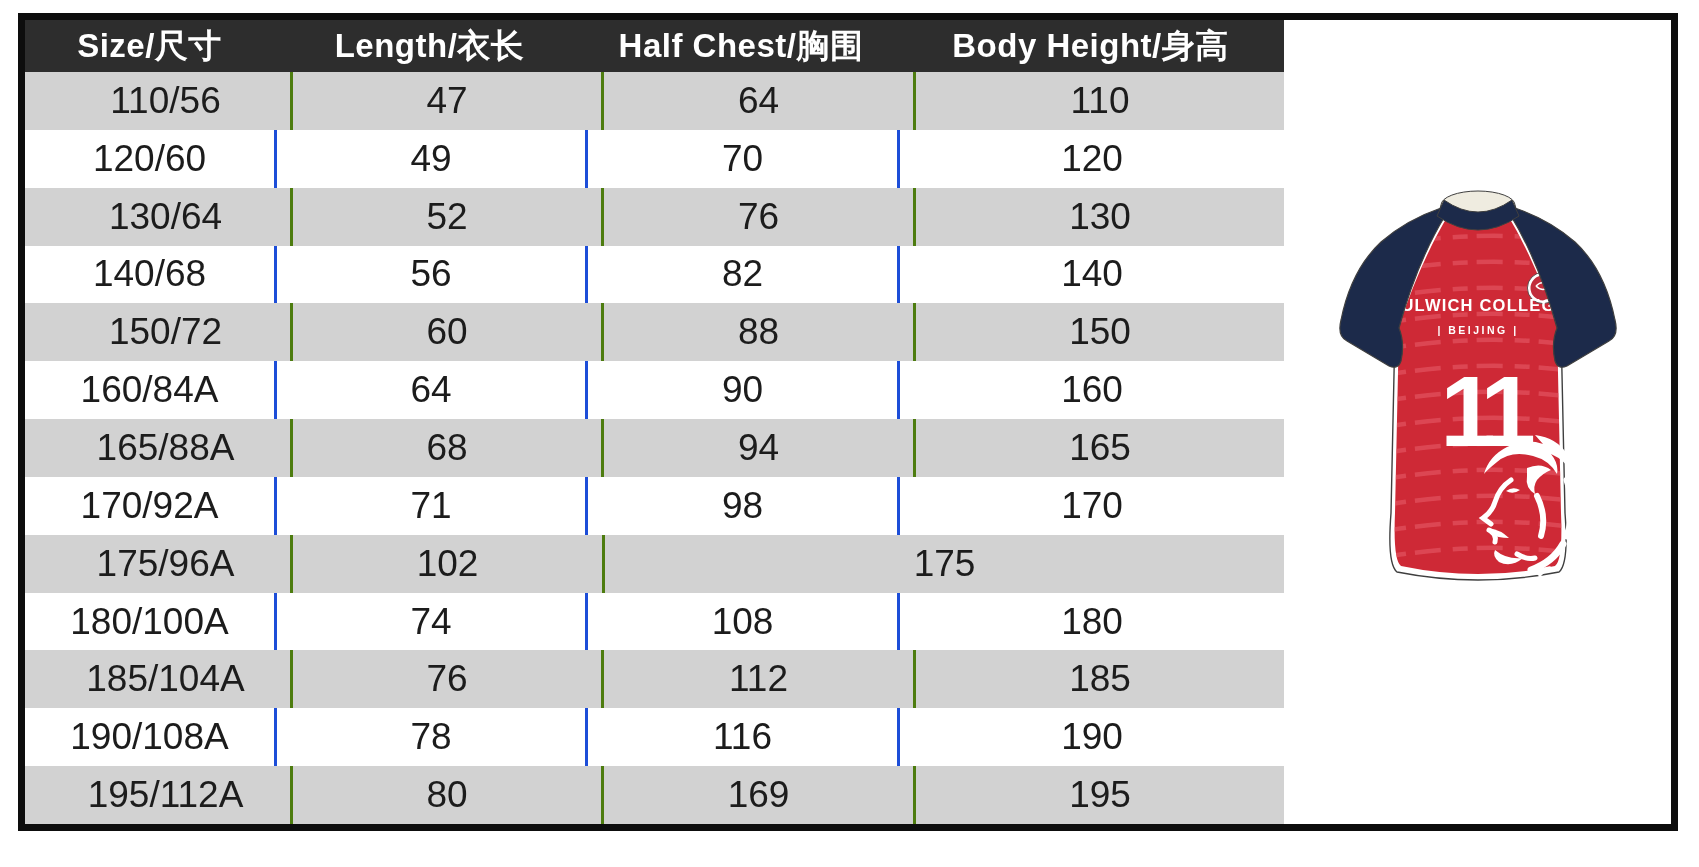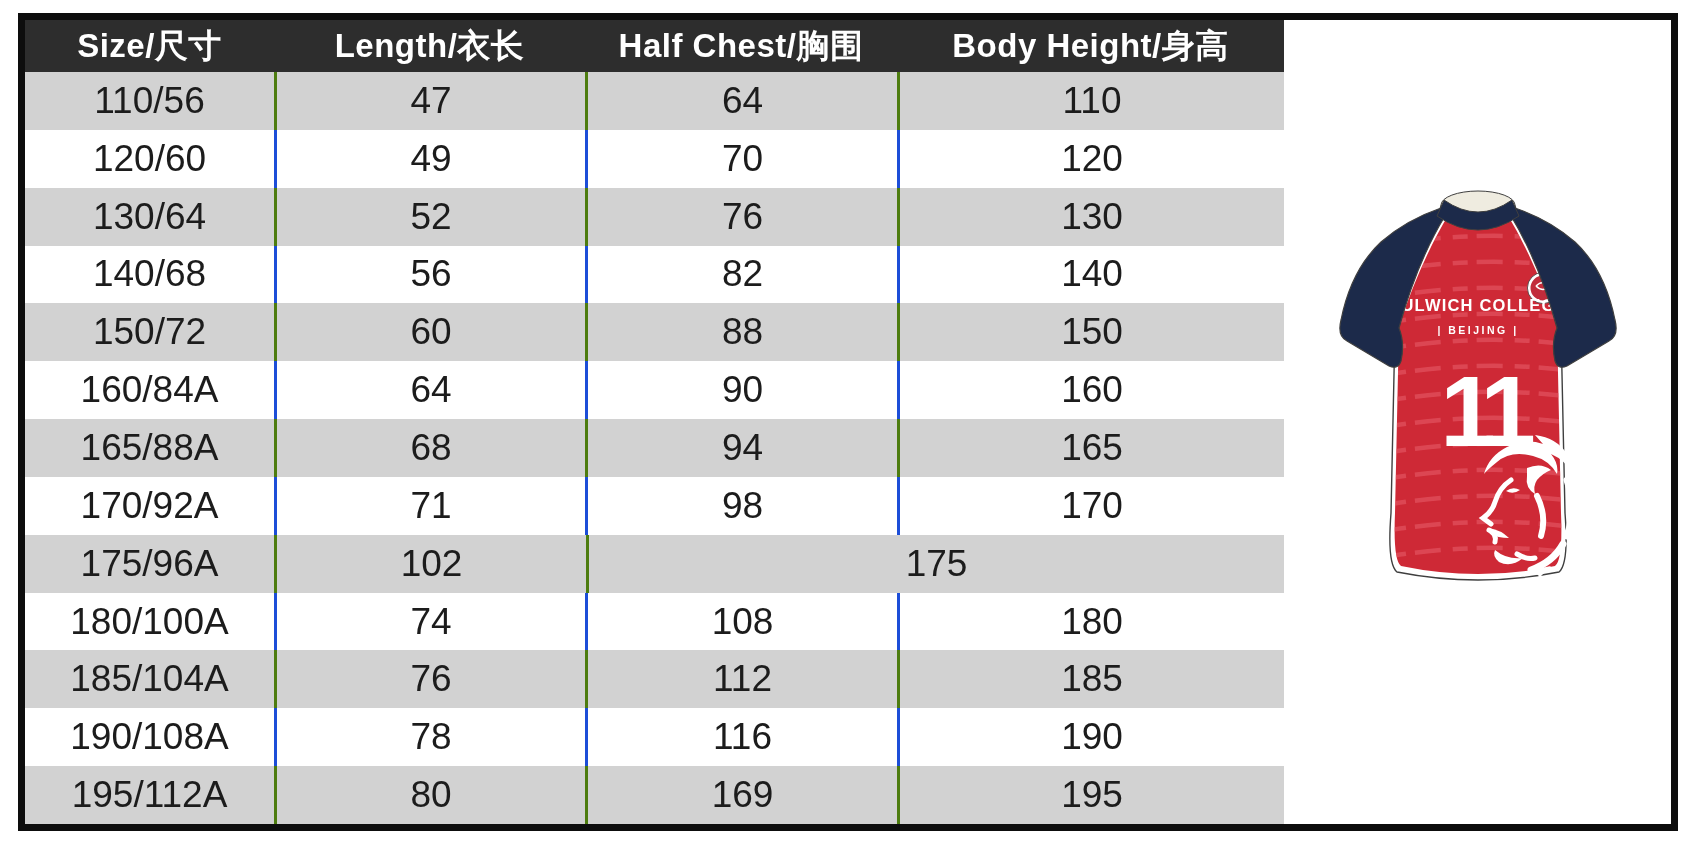--- a/index.html
+++ b/index.html
@@ -20,21 +20,21 @@
     height:52px;flex:0 0 52px;background:var(--header-bg,#2d2d2d);
     display:flex;align-items:center;
   }
   .th{
     color:var(--header-text,#fff);font-weight:bold;font-size:33px;
     display:flex;align-items:center;justify-content:center;
     height:100%;box-sizing:border-box;letter-spacing:.5px;
   }
   .tbody{flex:1;display:flex;flex-direction:column;}
   .tr{flex:1;display:flex;background:var(--row-bg,#fff);}
-  .tr.alt{background:var(--row-alt-bg,#d2d2d2);}
+  .tr.alt{background:var(--row-alt-bg,#d2d2d2);padding-left:16px;}
   .td{
     font-size:37px;color:var(--cell-text,#1c1c1c);
     display:flex;align-items:center;justify-content:center;
     height:100%;box-sizing:border-box;
   }
   .c0{width:249px;flex:0 0 249px;}
   .c1{width:311px;flex:0 0 311px;}
   .c2{width:312px;flex:0 0 312px;}
   .c3{flex:1;text-align:right;}
   .tr .td + .td{border-left:3px solid #1d4ed8;}

